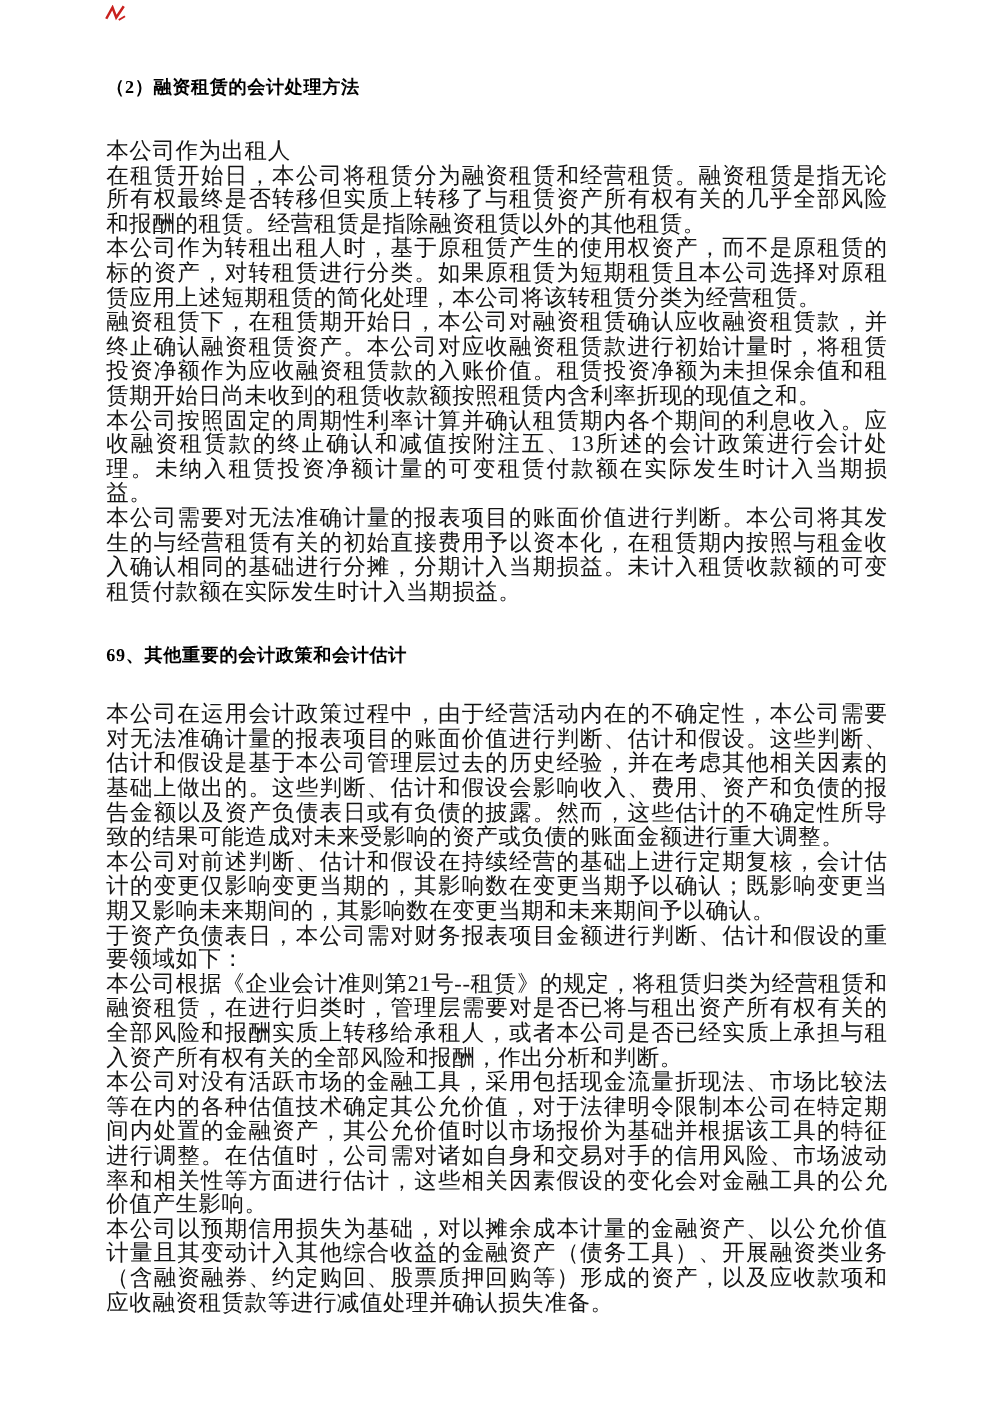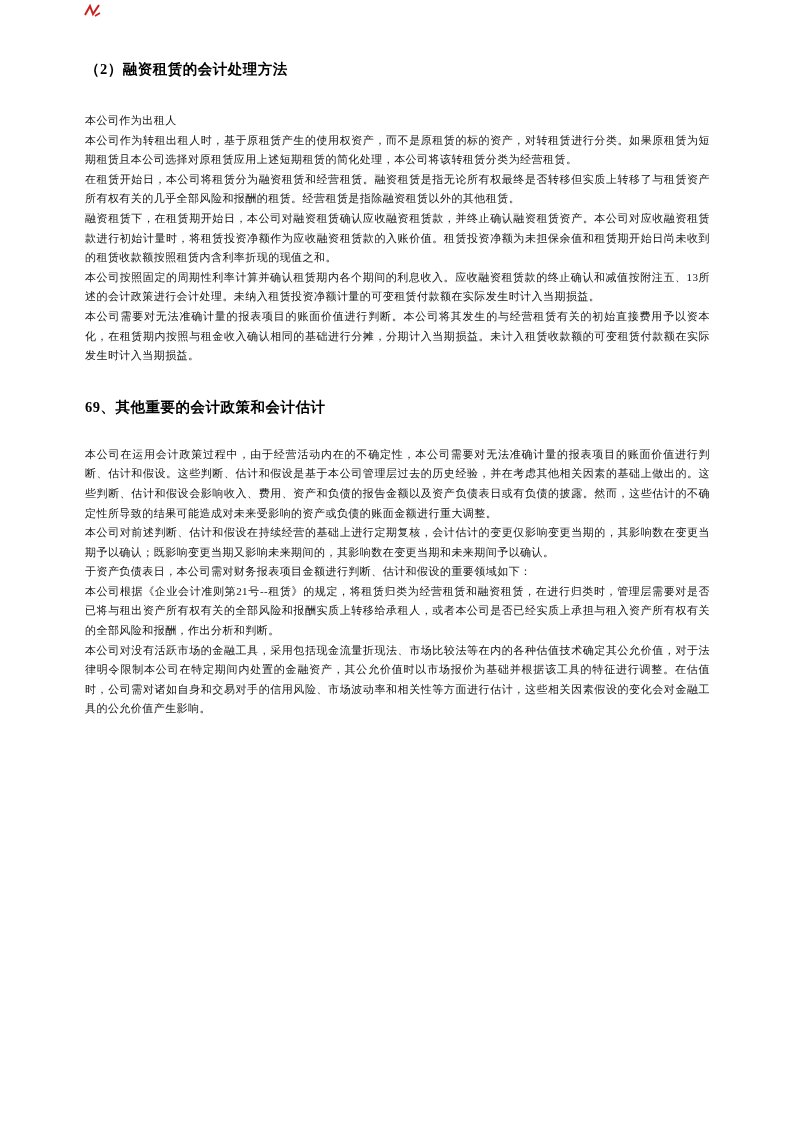--- a/index.html
+++ b/index.html
@@ -29,21 +29,21 @@
     font-size: 14.5px;
     font-weight: bold;
     color: #000000;
     margin: 0 0 32px 0;
     letter-spacing: 0.5px;
   }
   .section-heading.second {
     margin: 32px 0 28px 0;
   }
   .body-para {
-    font-size: 11px;
+    font-size: 18px;
     line-height: 19.6px;
     letter-spacing: 0.45px;
     text-align: justify;
     text-justify: inter-ideograph;
     margin: 0;
     word-break: break-all;
   }
 </style>
 </head>
 <body>
@@ -53,27 +53,28 @@
   <span class="stamp">
     <svg width="17" height="14" viewBox="0 0 17 14" aria-hidden="true">
       <path d="M1 11 L6 2 L9 10 L15 1" fill="none" stroke-width="2" stroke="#c9211e"></path>
       <path d="M11 12 L16 9" fill="none" stroke-width="1.6" stroke="#c9211e"></path>
     </svg>
   </span>
 
   <h1 class="section-heading">（2）融资租赁的会计处理方法</h1>
 
   <p class="body-para">本公司作为出租人</p>
+  <p class="body-para">在租赁开始日，本公司将租赁分为融资租赁和经营租赁。融资租赁是指无论所有权最终是否转移但实质上转移了与租赁资产所有权有关的几乎全部风险和报酬的租赁。经营租赁是指除融资租赁以外的其他租赁。</p>
   <p class="body-para">本公司作为转租出租人时，基于原租赁产生的使用权资产，而不是原租赁的标的资产，对转租赁进行分类。如果原租赁为短期租赁且本公司选择对原租赁应用上述短期租赁的简化处理，本公司将该转租赁分类为经营租赁。</p>
-  <p class="body-para">在租赁开始日，本公司将租赁分为融资租赁和经营租赁。融资租赁是指无论所有权最终是否转移但实质上转移了与租赁资产所有权有关的几乎全部风险和报酬的租赁。经营租赁是指除融资租赁以外的其他租赁。</p>
   <p class="body-para">融资租赁下，在租赁期开始日，本公司对融资租赁确认应收融资租赁款，并终止确认融资租赁资产。本公司对应收融资租赁款进行初始计量时，将租赁投资净额作为应收融资租赁款的入账价值。租赁投资净额为未担保余值和租赁期开始日尚未收到的租赁收款额按照租赁内含利率折现的现值之和。</p>
   <p class="body-para">本公司按照固定的周期性利率计算并确认租赁期内各个期间的利息收入。应收融资租赁款的终止确认和减值按附注五、13所述的会计政策进行会计处理。未纳入租赁投资净额计量的可变租赁付款额在实际发生时计入当期损益。</p>
   <p class="body-para">本公司需要对无法准确计量的报表项目的账面价值进行判断。本公司将其发生的与经营租赁有关的初始直接费用予以资本化，在租赁期内按照与租金收入确认相同的基础进行分摊，分期计入当期损益。未计入租赁收款额的可变租赁付款额在实际发生时计入当期损益。</p>
 
   <h1 class="section-heading second">69、其他重要的会计政策和会计估计</h1>
 
   <p class="body-para">本公司在运用会计政策过程中，由于经营活动内在的不确定性，本公司需要对无法准确计量的报表项目的账面价值进行判断、估计和假设。这些判断、估计和假设是基于本公司管理层过去的历史经验，并在考虑其他相关因素的基础上做出的。这些判断、估计和假设会影响收入、费用、资产和负债的报告金额以及资产负债表日或有负债的披露。然而，这些估计的不确定性所导致的结果可能造成对未来受影响的资产或负债的账面金额进行重大调整。</p>
   <p class="body-para">本公司对前述判断、估计和假设在持续经营的基础上进行定期复核，会计估计的变更仅影响变更当期的，其影响数在变更当期予以确认；既影响变更当期又影响未来期间的，其影响数在变更当期和未来期间予以确认。</p>
   <p class="body-para">于资产负债表日，本公司需对财务报表项目金额进行判断、估计和假设的重要领域如下：</p>
   <p class="body-para">本公司根据《企业会计准则第21号--租赁》的规定，将租赁归类为经营租赁和融资租赁，在进行归类时，管理层需要对是否已将与租出资产所有权有关的全部风险和报酬实质上转移给承租人，或者本公司是否已经实质上承担与租入资产所有权有关的全部风险和报酬，作出分析和判断。</p>
   <p class="body-para">本公司对没有活跃市场的金融工具，采用包括现金流量折现法、市场比较法等在内的各种估值技术确定其公允价值，对于法律明令限制本公司在特定期间内处置的金融资产，其公允价值时以市场报价为基础并根据该工具的特征进行调整。在估值时，公司需对诸如自身和交易对手的信用风险、市场波动率和相关性等方面进行估计，这些相关因素假设的变化会对金融工具的公允价值产生影响。</p>
+  <p class="body-para">本公司以预期信用损失为基础，对以摊余成本计量的金融资产、以公允价值计量且其变动计入其他综合收益的金融资产（债务工具）、开展融资类业务（含融资融券、约定购回、股票质押回购等）形成的资产，以及应收款项和应收融资租赁款等进行减值处理并确认损失准备。</p>
 
 </div>
 
 </body></html>

